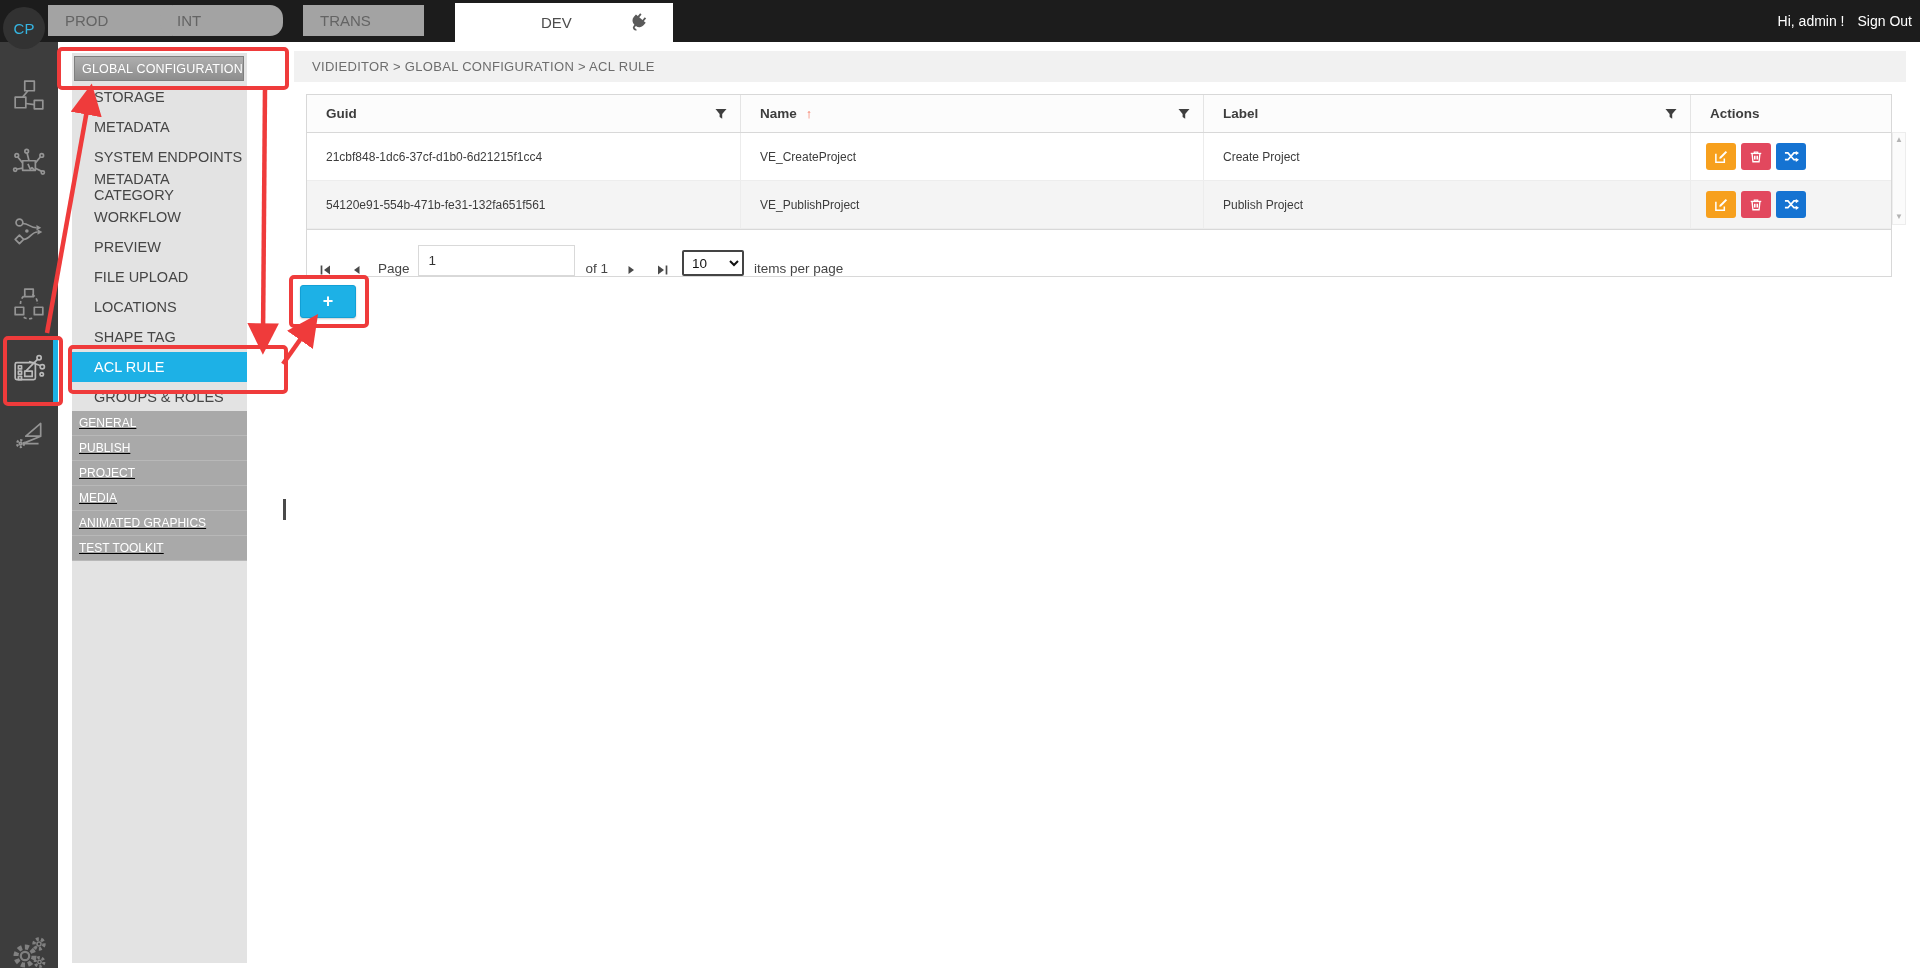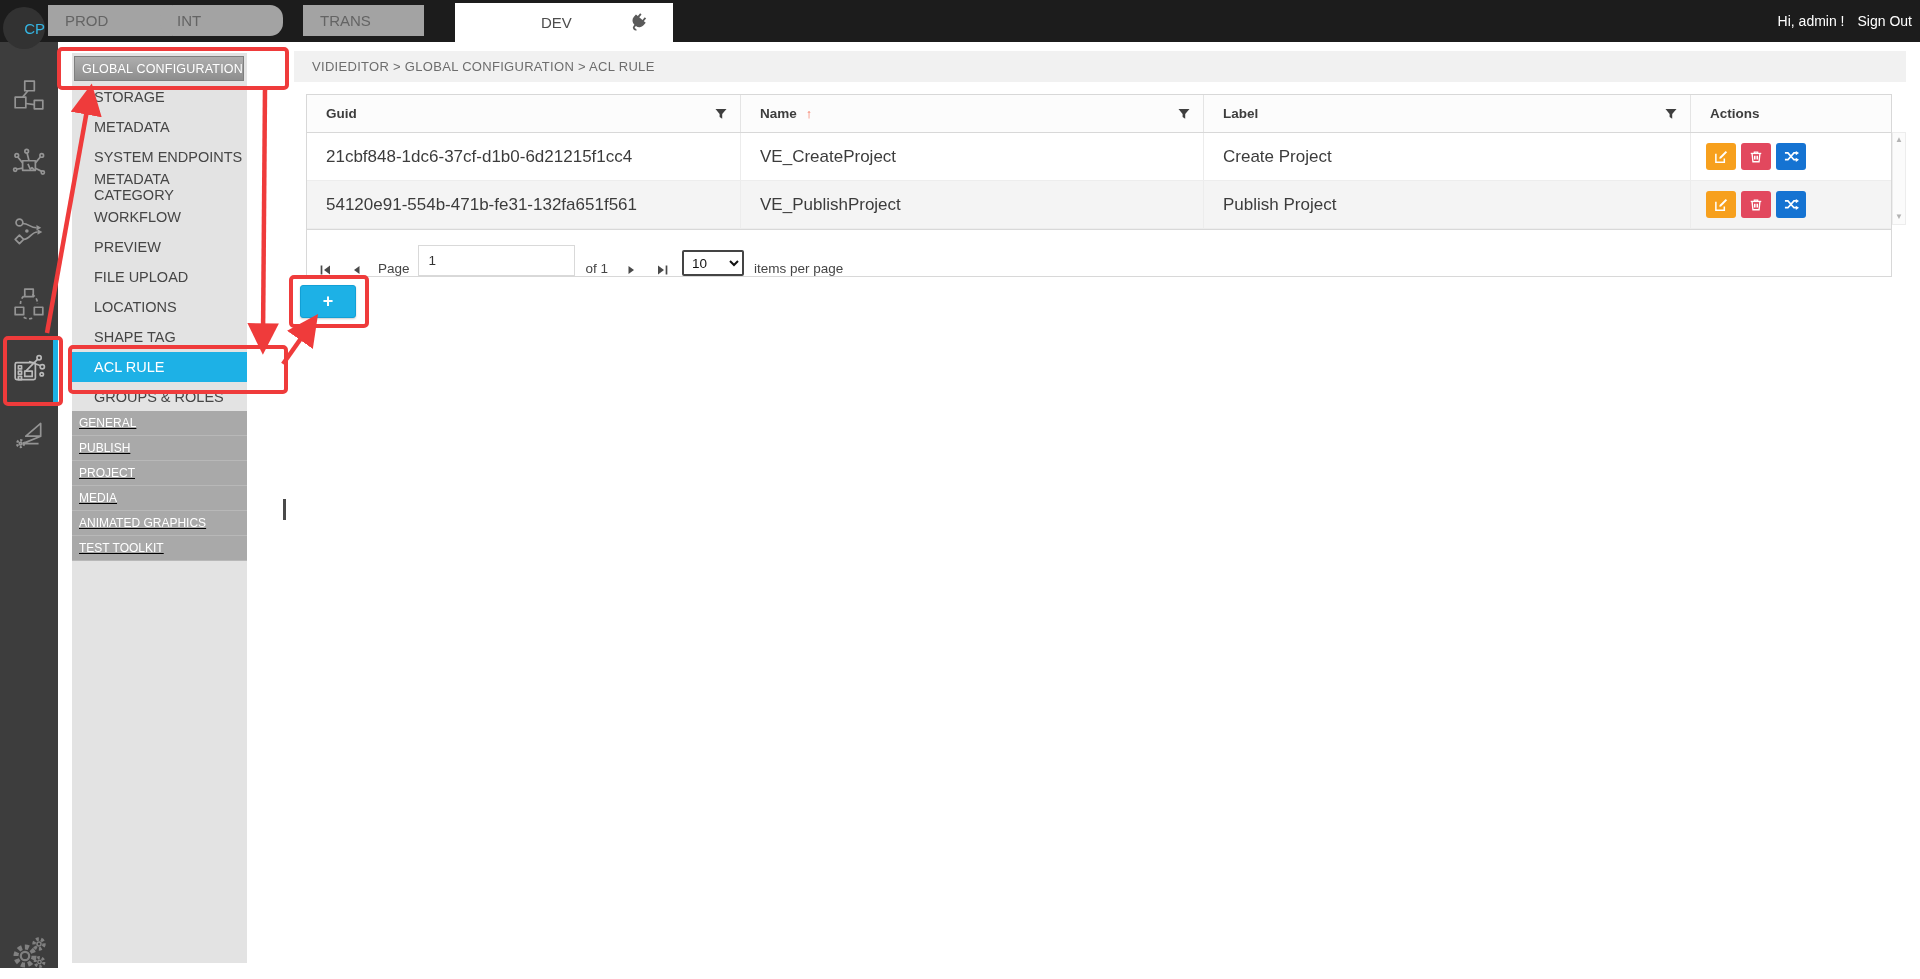--- a/index.html
+++ b/index.html
@@ -5,21 +5,21 @@
   html,body{margin:0;padding:0;background:#fff;}
   #app{position:relative;width:1920px;height:979px;overflow:hidden;background:#fff;
        font-family:"Liberation Sans","DejaVu Sans",sans-serif;-webkit-font-smoothing:antialiased;}
   :root{
     --accent-cyan:#1db1e6; --annotation-red:#ef3b3b; --edit-orange:#f7a01d;
     --delete-red:#e2485e; --shuffle-blue:#1573d2;
   }
   
   .topbar{position:absolute;left:0;top:0;width:1920px;height:42px;background:#1c1c1c;}
   .avatar{position:absolute;left:3px;top:7px;width:42px;height:42px;border-radius:50%;
-          background:#323232;color:#35b5e2;display:flex;align-items:center;justify-content:flex-end;
+          background:#323232;color:#35b5e2;display:flex;align-items:center;justify-content:center;
           font-size:15px;z-index:6;}
   .tabs{position:absolute;left:0;top:0;width:100%;height:42px;}
   .tab{position:absolute;top:5px;height:31px;background:#a3a3a3;color:#646464;font-size:15px;
        display:flex;align-items:center;padding-left:17px;box-sizing:border-box;cursor:default;}
   .tab:nth-child(1){left:48px;width:124px;}
   .tab:nth-child(2){left:160px;width:123px;border-radius:13px;}
   .tab:nth-child(3){left:303px;width:121px;}
   .tab:nth-child(4){left:455px;width:218px;top:3px;height:39px;background:#fff;color:#4d4d4d;
        padding-left:86px;}
   .tab .plug{position:absolute;left:172px;top:8px;}
@@ -47,21 +47,21 @@
       color:#6d6d6d;letter-spacing:.3px;}
   
   .grid{position:absolute;left:306px;top:94px;width:1584px;border:1px solid #d8d8d8;background:#fff;}
   .gh{display:flex;height:37px;background:#fcfcfc;border-bottom:1px solid #d8d8d8;}
   .gh .col{position:relative;display:flex;align-items:center;padding-left:19px;box-sizing:border-box;
       font-weight:bold;font-size:13.5px;color:#3d3d3d;border-right:1px solid #e4e4e4;}
   .col-guid{width:434px;} .col-name{width:463px;} .col-label{width:487px;}
   .col-actions{width:200px;border-right:none !important;}
   .funnel{position:absolute;right:13px;top:13px;}
   .sort-arrow{color:#f4654b;font-size:13px;margin-left:9px;font-weight:bold;}
-  .grid-row{display:flex;height:47px;align-items:stretch;font-size:17px;color:#3c3c3c;background:#fff;
+  .grid-row{display:flex;height:47px;align-items:stretch;font-size:12px;color:#3c3c3c;background:#fff;
       border-bottom:1px solid #ededed;}
   .grid-row.alt{background:#f4f4f4;}
   .cell{display:flex;align-items:center;padding-left:19px;box-sizing:border-box;border-right:1px solid #ececec;}
   .actions-cell{gap:5px;padding-left:15px;border-right:none;}
   .abtn{width:30px;height:27px;border:none;border-radius:3px;display:flex;align-items:center;
       justify-content:center;cursor:pointer;padding:0;}
   .abtn.edit{background:var(--edit-orange);} .abtn.del{background:var(--delete-red);}
   .abtn.shuf{background:var(--shuffle-blue);}
   
   .pager{display:flex;align-items:flex-end;height:47px;border-top:1px solid #d8d8d8;background:#fff;

